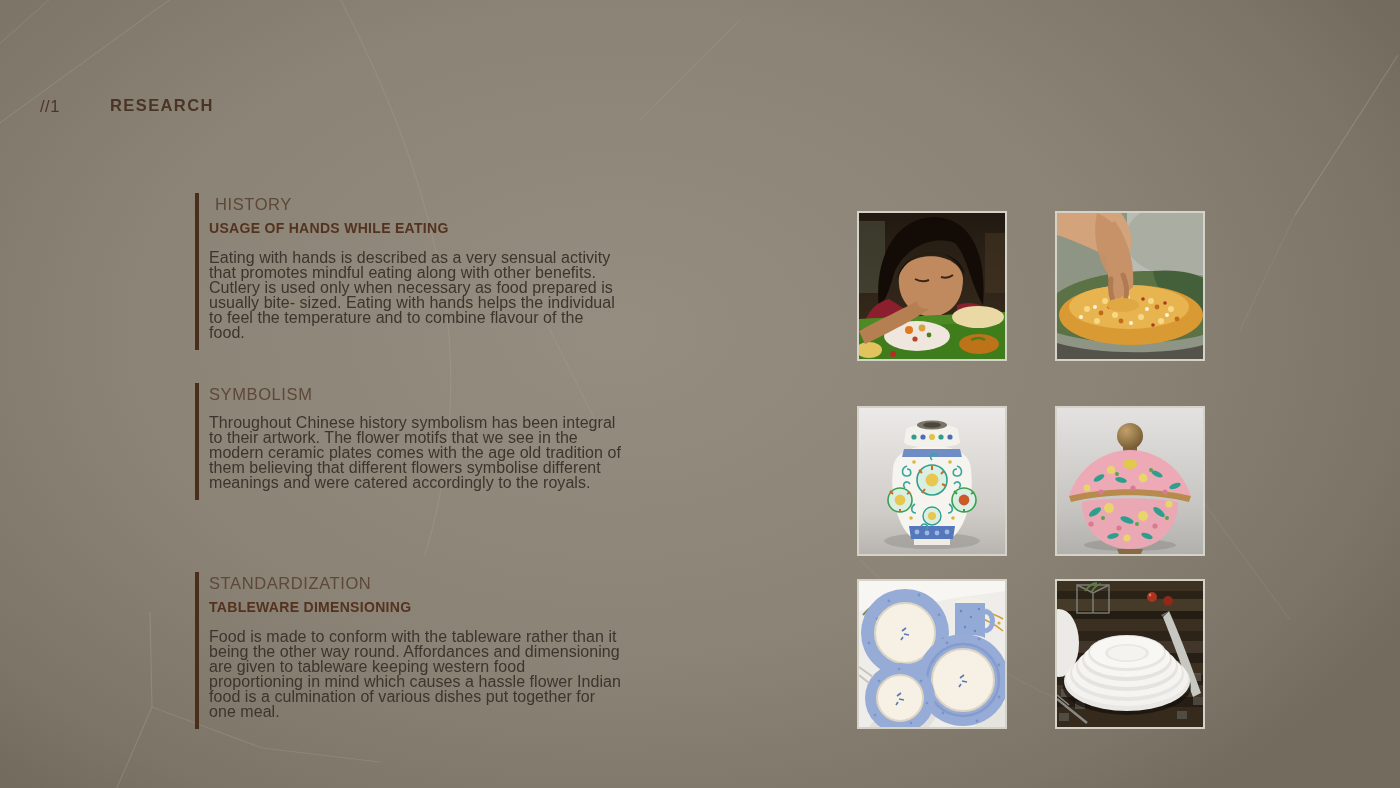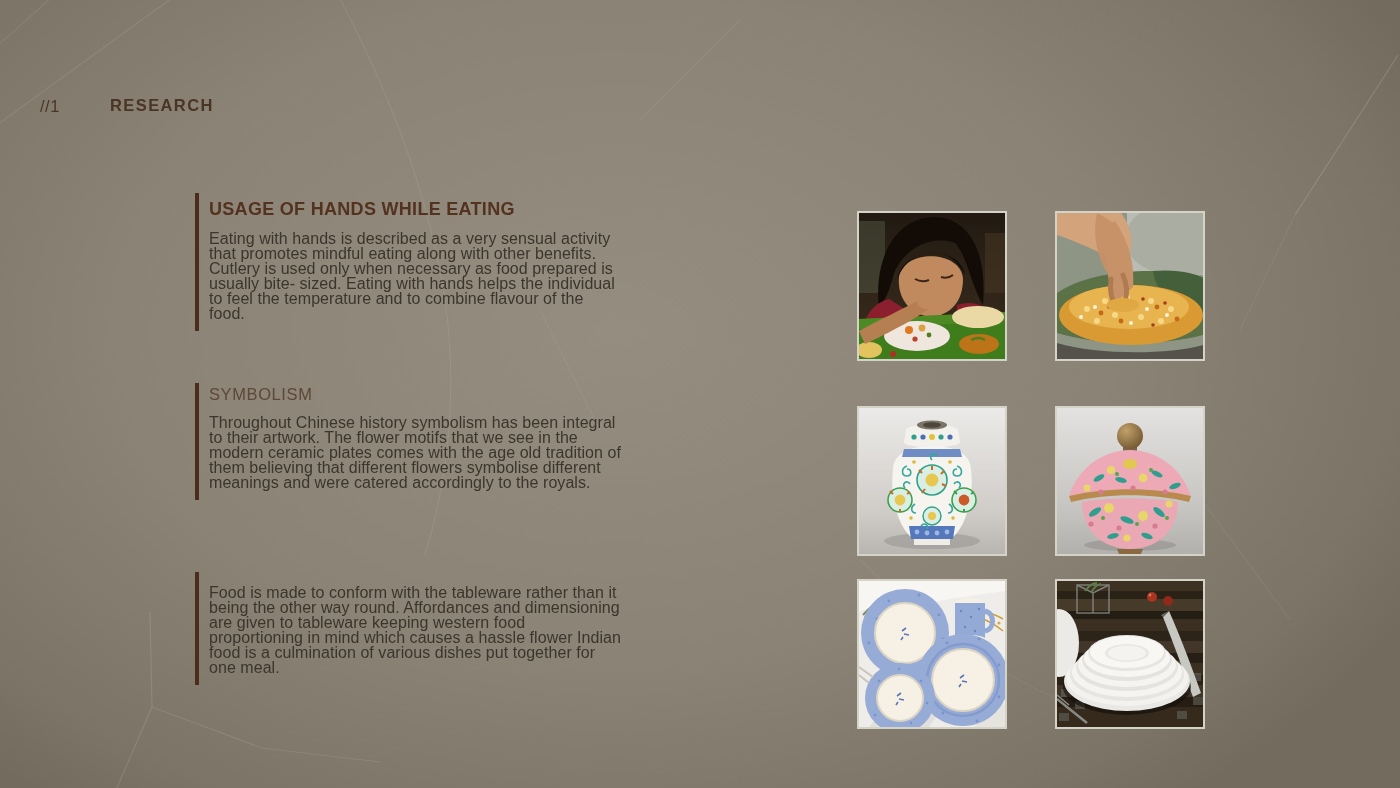--- a/index.html
+++ b/index.html
@@ -33,21 +33,21 @@
   }
   .sec.s1{top:193px;}
   .sec.s2{top:383px;}
   .sec.s3{top:572px;}
   .sec .lbl{
     font-size:16.5px;font-weight:400;color:#5d4839;letter-spacing:.6px;line-height:19px;
   }
   .sec.s1 .lbl{padding-left:6px;}
   .sec .ttl{
     margin:3px 0 0 0;
-    font-size:18px;font-weight:700;color:#53321f;letter-spacing:.3px;line-height:22px;
+    font-size:14px;font-weight:700;color:#53321f;letter-spacing:.3px;line-height:22px;
   }
   .sec .body{
     margin:11px 0 0 0;width:412px;
     font-size:16px;line-height:15px;color:#3b352d;letter-spacing:.05px;
   }
 
   
   .photo{
     position:absolute;width:146px;height:146px;margin:0;padding:0;
     border:2px solid #d5d2c8;background:#ddd;overflow:hidden;
@@ -81,30 +81,33 @@
       <path d="M540,310 L600,430" opacity="0.07"></path>
     </g>
   </svg>
 
   <header class="hdr">
     <span class="idx">//1</span>
     <span class="ttl">RESEARCH</span>
   </header>
 
   <section class="sec s1">
+    <div class="lbl">HISTORY</div>
     <h2 class="ttl">USAGE OF HANDS WHILE EATING</h2>
     <p class="body">Eating with hands is described as a very sensual activity that promotes mindful eating along with other benefits. Cutlery is used only when necessary as food prepared is usually bite- sized. Eating with hands helps the individual to feel the temperature and to combine flavour of the food.</p>
   </section>
 
   <section class="sec s2">
     <div class="lbl">SYMBOLISM</div>
     <p class="body">Throughout Chinese history symbolism has been integral to their artwork. The flower motifs that we see in the modern ceramic plates comes with the age old tradition of them believing that different flowers symbolise different meanings and were catered accordingly to the royals.</p>
   </section>
 
   <section class="sec s3">
+    <div class="lbl">STANDARDIZATION</div>
+    <h2 class="ttl">TABLEWARE DIMENSIONING</h2>
     <p class="body">Food is made to conform with the tableware rather than it being the other way round. Affordances and dimensioning are given to tableware keeping western food proportioning in mind which causes a hassle flower Indian food is a culmination of various dishes put together for one meal.</p>
   </section>
 
   <div>
 
     <figure class="photo p1">
       <svg viewBox="0 0 146 146">
         <defs>
           <linearGradient id="p1bg" x1="0" y1="0" x2="0" y2="1">
             <stop offset="0" stop-color="#221a12"></stop>

